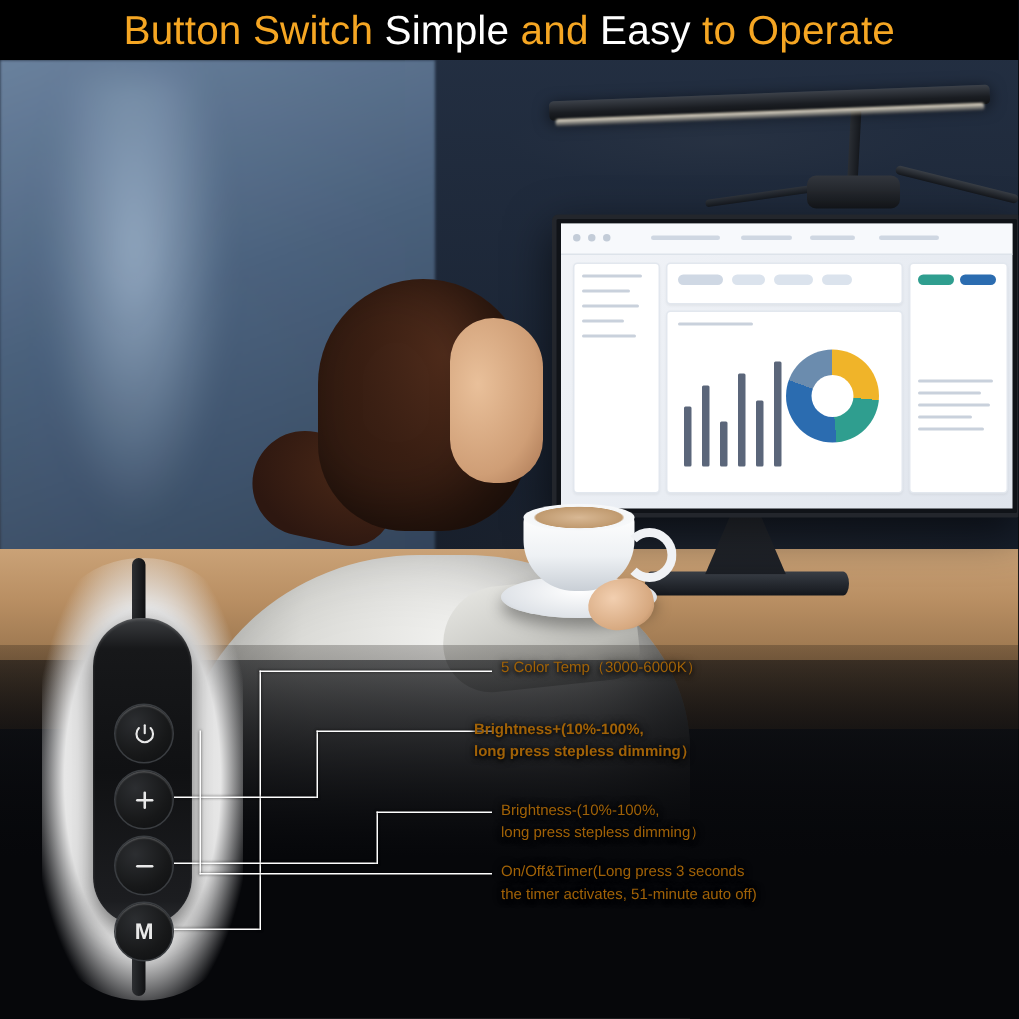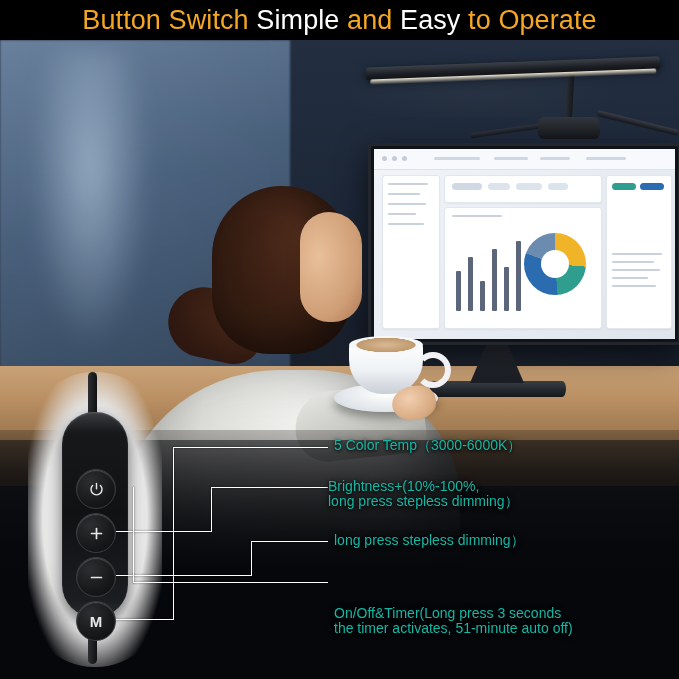--- a/index.html
+++ b/index.html
@@ -255,22 +255,22 @@
   .headline span {
     font-size:27px; font-weight:normal; letter-spacing:.1px;
     white-space:nowrap;
   }
   .hl-orange { color:#f5a623; }
   .hl-white { color:#ffffff; }
 
   
   .callout {
     position:absolute;
-    color:#14b8a6;
-    font-size:14px;
+    color:#a16207;
+    font-size:10px;
     line-height:15px;
     white-space:nowrap;
     text-shadow: 0 1px 3px rgba(0,0,0,.95), 0 0 6px rgba(0,0,0,.8);
   }
   .leader {
     position:absolute;
     background:#ffffff;
     height:1.4px;
     box-shadow: 0 0 2px rgba(0,0,0,.7);
   }
@@ -407,30 +407,31 @@
   <div class="leader-v" style="left:251px; top:541px; height:35px;"></div>
   <div class="leader" style="left:251px; top:541px; width:77px;"></div>
 
   <div class="leader-v" style="left:133px; top:487px; height:96px;"></div>
   <div class="leader" style="left:133px; top:582px; width:195px;"></div>
 
   <div class="callout" style="left:334px; top:438px;">
     <div>5 Color Temp（3000-6000K）</div>
   </div>
 
-  <div class="callout" style="left:328px; top:479px;">
+  <div class="callout" style="left:316px; top:479px;font-weight:bold;">
     <div>Brightness+(10%-100%,</div>
     <div>long press stepless dimming）</div>
   </div>
 
   <div class="callout" style="left:334px; top:533px;">
+    <div>Brightness-(10%-100%,</div>
     <div>long press stepless dimming）</div>
   </div>
 
-  <div class="callout" style="left:334px; top:606px;">
+  <div class="callout" style="left:334px; top:574px;">
     <div>On/Off&amp;Timer(Long press 3 seconds</div>
     <div>the timer activates, 51-minute auto off)</div>
   </div>
 
   <div class="headline">
     <span><span class="hl-orange">Button Switch </span><span class="hl-white">Simple</span><span class="hl-orange"> and </span><span class="hl-white">Easy</span><span class="hl-orange"> to Operate</span></span>
   </div>
 
 </div>
 

